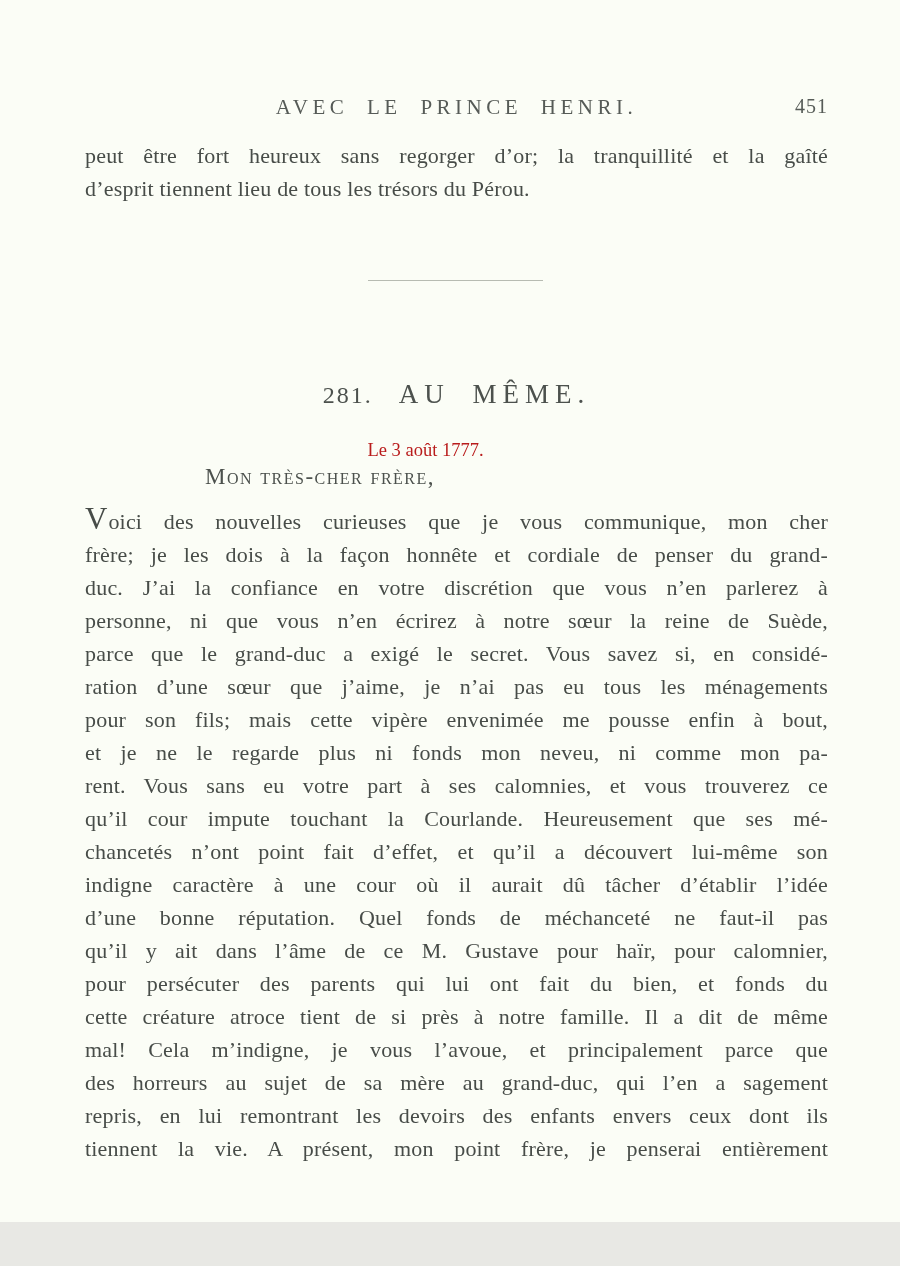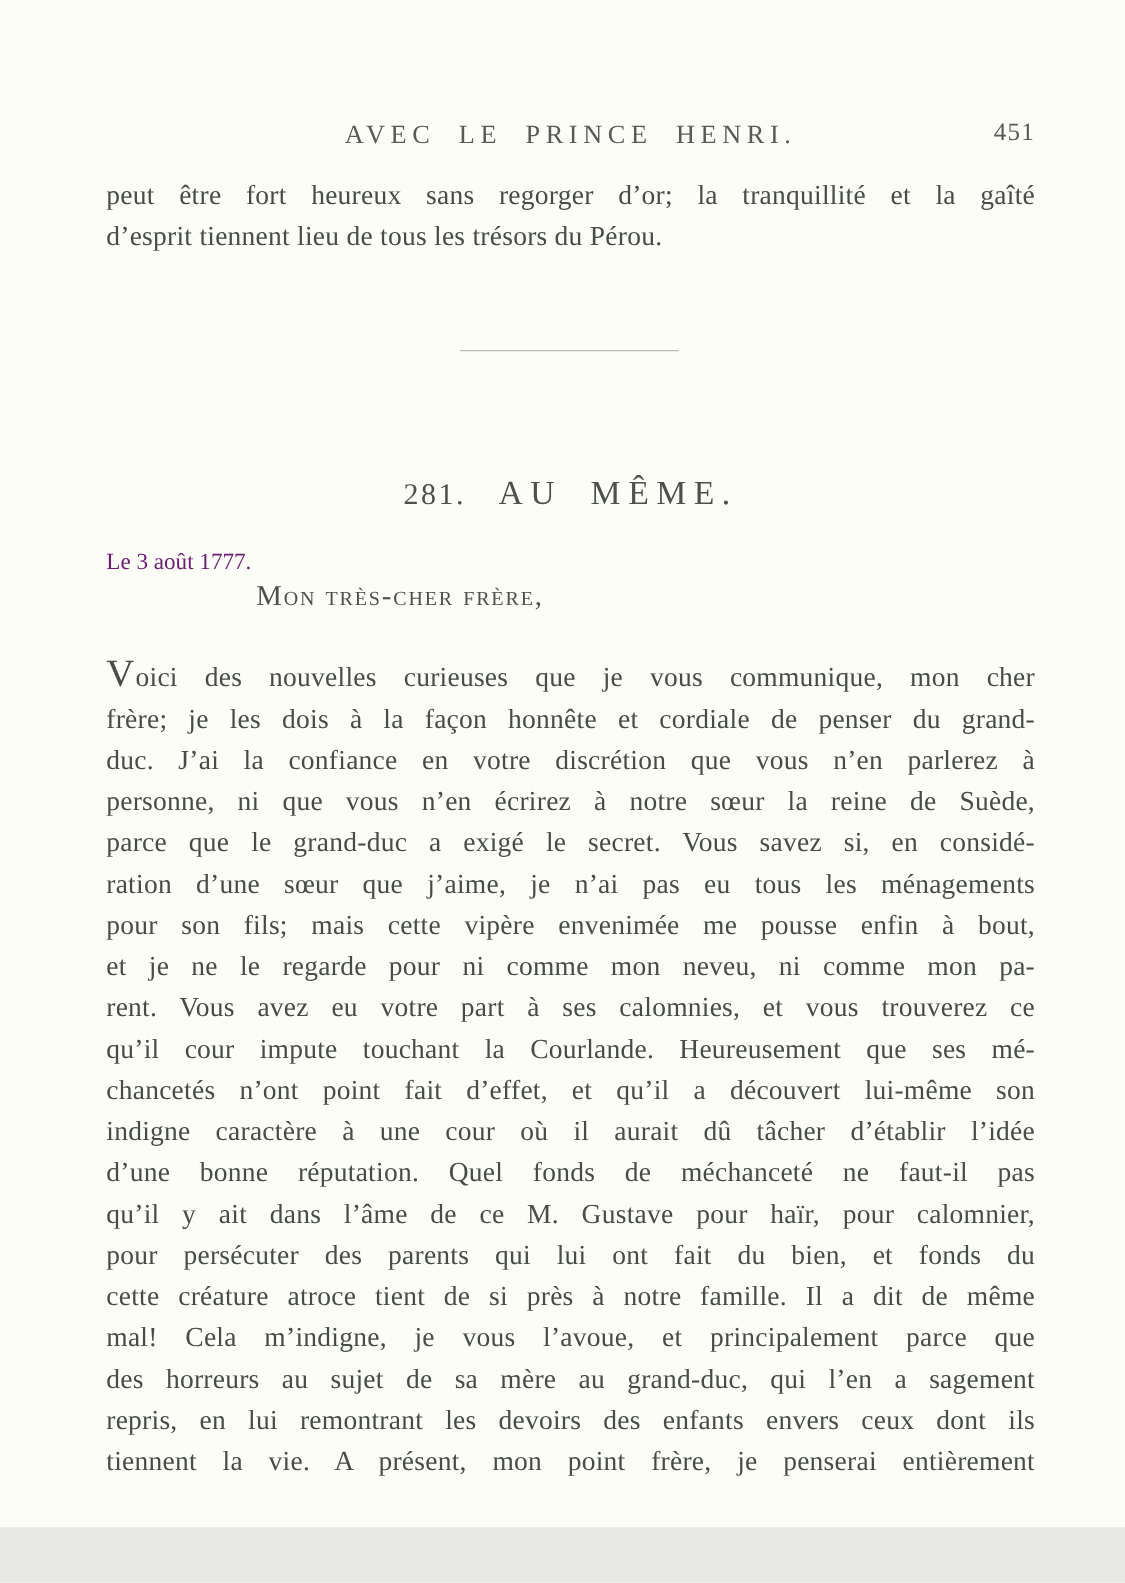--- a/index.html
+++ b/index.html
@@ -81,38 +81,38 @@
     margin-right: 26px;
   }
   .letter-title {
     font-size: 27px;
     letter-spacing: 6px;
     word-spacing: 10px;
   }
   
   .date-line {
     top: 440px;
-    text-align: left;
+    text-align: center;
     padding-right: 62px;
     box-sizing: border-box;
     font-size: 18.5px;
-    color: #701a75;
+    color: #b91c1c;
   }
   
   .salutation {
     top: 464px;
     padding-left: 120px;
     font-variant: small-caps;
     font-size: 23px;
     letter-spacing: 1.5px;
     color: #4c514d;
   }
   
   .letter-body {
-    top: 522px;
+    top: 502px;
   }
   .initial {
     font-size: 31px;
     letter-spacing: 0;
     margin-right: 1px;
   }
   
   .artifact-dot {
     position: absolute;
     left: 206px;
@@ -150,22 +150,22 @@
   <div class="column salutation">Mon très-cher frère,</div>
 
   <div class="column letter-body">
     <div class="line justify"><span class="initial">V</span><span>oici des nouvelles curieuses que je vous communique, mon cher</span></div>
     <div class="line justify">frère; je les dois à la façon honnête et cordiale de penser du grand-</div>
     <div class="line justify">duc. J’ai la confiance en votre discrétion que vous n’en parlerez à</div>
     <div class="line justify">personne, ni que vous n’en écrirez à notre sœur la reine de Suède,</div>
     <div class="line justify">parce que le grand-duc a exigé le secret. Vous savez si, en considé-</div>
     <div class="line justify">ration d’une sœur que j’aime, je n’ai pas eu tous les ménagements</div>
     <div class="line justify">pour son fils; mais cette vipère envenimée me pousse enfin à bout,</div>
-    <div class="line justify">et je ne le regarde pour ni comme mon neveu, ni comme mon pa-</div>
-    <div class="line justify">rent. Vous avez eu votre part à ses calomnies, et vous trouverez ce</div>
+    <div class="line justify">et je ne le regarde plus ni fonds mon neveu, ni comme mon pa-</div>
+    <div class="line justify">rent. Vous sans eu votre part à ses calomnies, et vous trouverez ce</div>
     <div class="line justify">qu’il cour impute touchant la Courlande. Heureusement que ses mé-</div>
     <div class="line justify">chancetés n’ont point fait d’effet, et qu’il a découvert lui-même son</div>
     <div class="line justify">indigne caractère à une cour où il aurait dû tâcher d’établir l’idée</div>
     <div class="line justify">d’une bonne réputation. Quel fonds de méchanceté ne faut-il pas</div>
     <div class="line justify">qu’il y ait dans l’âme de ce M. Gustave pour haïr, pour calomnier,</div>
     <div class="line justify">pour persécuter des parents qui lui ont fait du bien, et fonds du</div>
     <div class="line justify">cette créature atroce tient de si près à notre famille. Il a dit de même</div>
     <div class="line justify">mal! Cela m’indigne, je vous l’avoue, et principalement parce que</div>
     <div class="line justify">des horreurs au sujet de sa mère au grand-duc, qui l’en a sagement</div>
     <div class="line justify">repris, en lui remontrant les devoirs des enfants envers ceux dont ils</div>

